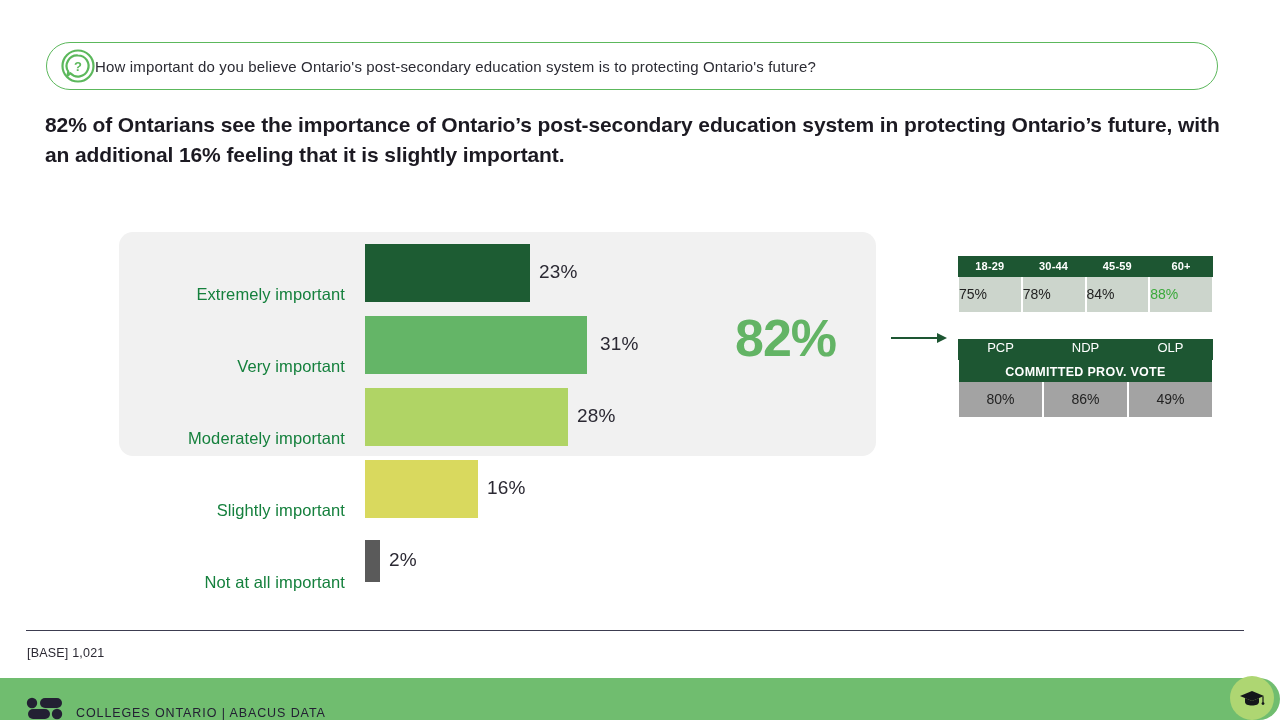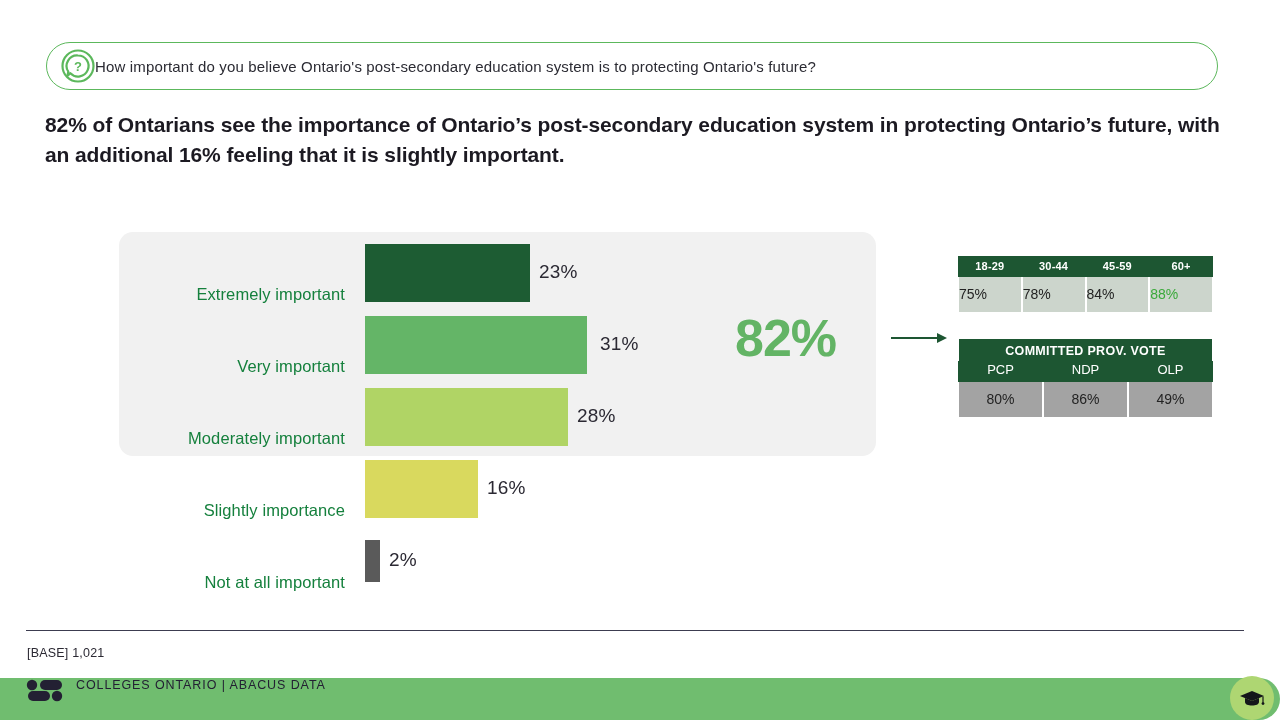--- a/index.html
+++ b/index.html
@@ -210,21 +210,21 @@
   .footer-bar {
     position: absolute;
     left: 0;
     top: 678px;
     width: 1280px;
     height: 42px;
     background: #70bd6f;
     border-top-right-radius: 21px;
     border-bottom-right-radius: 21px;
     display: flex;
-    align-items: flex-start;
+    align-items: flex-end;
   }
   .footer-logo {
     margin-left: 26px;
     width: 38px;
     height: 24px;
     position: relative;
     flex: 0 0 38px;
   }
   .footer-text {
     margin-left: 12px;
@@ -279,21 +279,21 @@
     <div class="bar-value" style="left:600px;top:17px;">31%</div>
   </div>
 
   <div class="bar-row" style="top:156px;">
     <div class="bar-label" style="top:18px;">Moderately important</div>
     <div class="bar" style="width:203px;background:#b0d465;"></div>
     <div class="bar-value" style="left:577px;top:17px;">28%</div>
   </div>
 
   <div class="bar-row" style="top:228px;">
-    <div class="bar-label" style="top:18px;">Slightly importance</div>
+    <div class="bar-label" style="top:18px;">Slightly important</div>
     <div class="bar" style="width:113px;background:#d9d95e;"></div>
     <div class="bar-value" style="left:487px;top:17px;">16%</div>
   </div>
 
   <div class="bar-row" style="top:300px;">
     <div class="bar-label" style="top:18px;">Not at all important</div>
     <div class="bar" style="width:15px;background:#5a5a5a;top:8px;height:42px;"></div>
     <div class="bar-value" style="left:389px;top:17px;">2%</div>
   </div>
 </div>
@@ -320,26 +320,26 @@
     <td>78%</td>
     <td>84%</td>
     <td class="hl">88%</td>
   </tr>
 </tbody>
   </table>
 
 <table class="vote-table">
   <tbody>
       <tr>
-    <td class="vt-title" colspan="3">COMMITTED PROV. VOTE</td>
-  </tr>
-  <tr>
     <th>PCP</th>
     <th>NDP</th>
     <th>OLP</th>
+  </tr>
+  <tr>
+    <td class="vt-title" colspan="3">COMMITTED PROV. VOTE</td>
   </tr>
   <tr>
     <td>80%</td>
     <td>86%</td>
     <td>49%</td>
   </tr>
 </tbody>
   </table>
 
 <div class="divider"></div>

